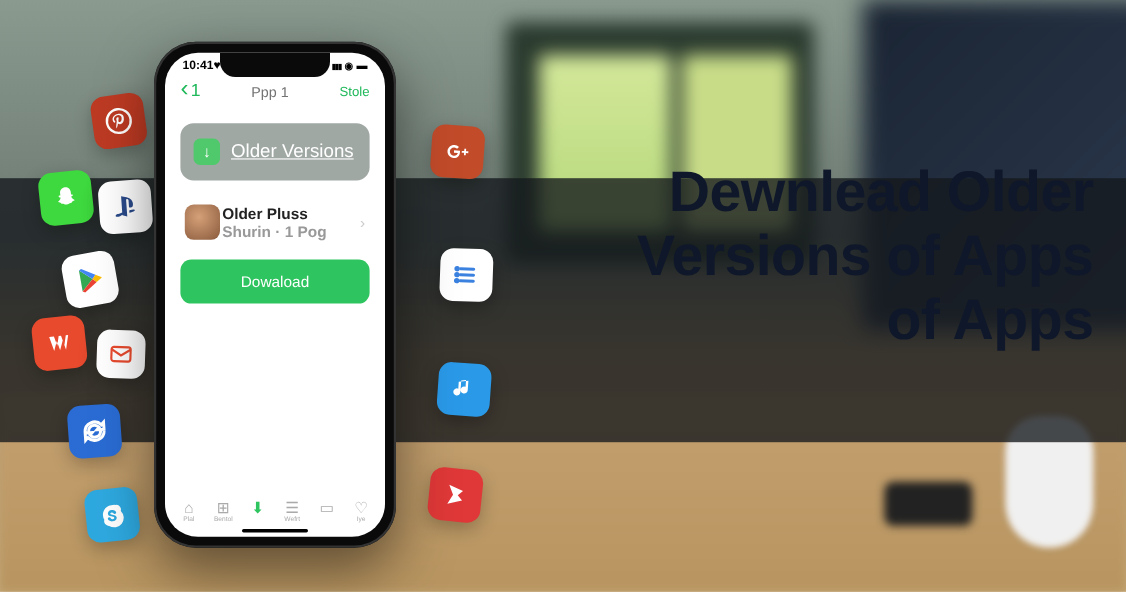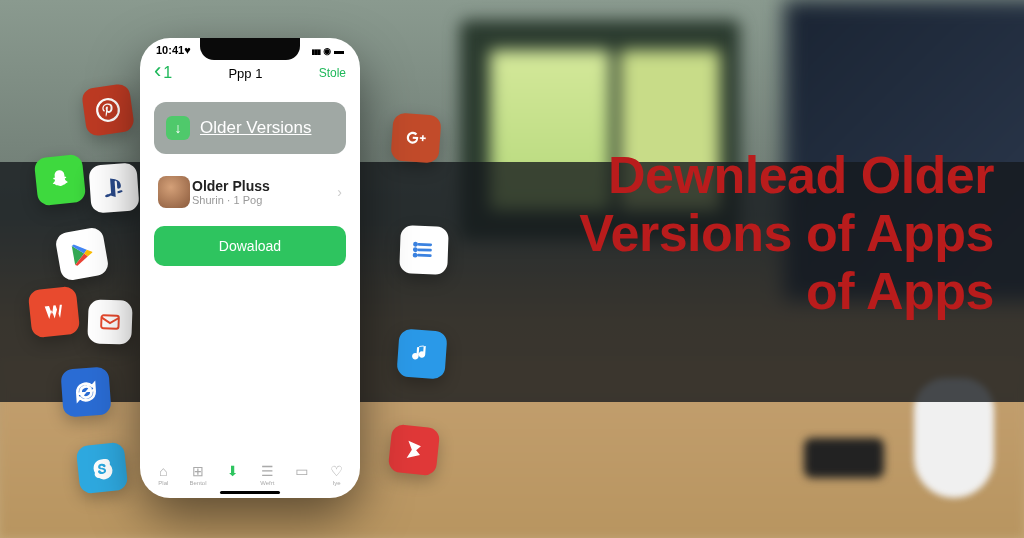--- a/index.html
+++ b/index.html
@@ -89,20 +89,21 @@
 
     
     .phone {
       position: absolute;
       top: 38px;
       left: 140px;
       width: 220px;
       height: 460px;
       background: #0a0a0a;
       border-radius: 38px;
+      padding: 10px;
       box-shadow: 0 20px 50px rgba(0,0,0,0.5), inset 0 0 0 2px #333;
     }
     .phone-screen {
       width: 100%;
       height: 100%;
       background: #ffffff;
       border-radius: 30px;
       overflow: hidden;
       position: relative;
     }
@@ -145,21 +146,21 @@
       font-size: 16px;
       font-weight: 300;
       display: flex;
       align-items: center;
       gap: 2px;
     }
     .back-chevron::before { content: "‹"; font-size: 22px; line-height: 0; }
     .header-title {
       font-size: 13px;
       font-weight: 500;
-      color: #000000;
+      color: #737373;
     }
     .header-action {
       color: #1fb85a;
       font-size: 12px;
       font-weight: 500;
     }
 
     .card-older {
       margin: 14px 14px 10px;
       background: #a0a8a4;
@@ -194,21 +195,21 @@
       padding: 6px 4px;
     }
     .avatar {
       width: 32px;
       height: 32px;
       border-radius: 8px;
       background: radial-gradient(circle at 40% 35%, #d4a078, #8a5a3c);
     }
     .item-meta { flex: 1; }
     .item-title { font-size: 14px; font-weight: 600; color: #222; }
-    .item-sub { font-size: 11px; color: #999; }
+    .item-sub { font-size: 14px; color: #999; font-weight: bold; }
     .item-chev { color: #ccc; font-size: 14px; }
     .item-chev::before { content: "›"; }
 
     .download-btn {
       margin: 12px 14px 0;
       background: #2ec45f;
       color: #fff;
       text-align: center;
       padding: 12px;
       border-radius: 10px;
@@ -292,21 +293,21 @@
       background: rgba(20, 24, 28, 0.78);
     }
 
     
     .headline {
       position: absolute;
       top: 146px;
       right: 30px;
       width: 540px;
       text-align: right;
-      color: #b91c1c;
+      color: #0f172a;
     }
     .headline-main {
       font-size: 52px;
       font-weight: 700;
       line-height: 1.12;
       letter-spacing: -0.5px;
     }
     .headline-sub {
       font-size: 42px;
       font-weight: 500;

